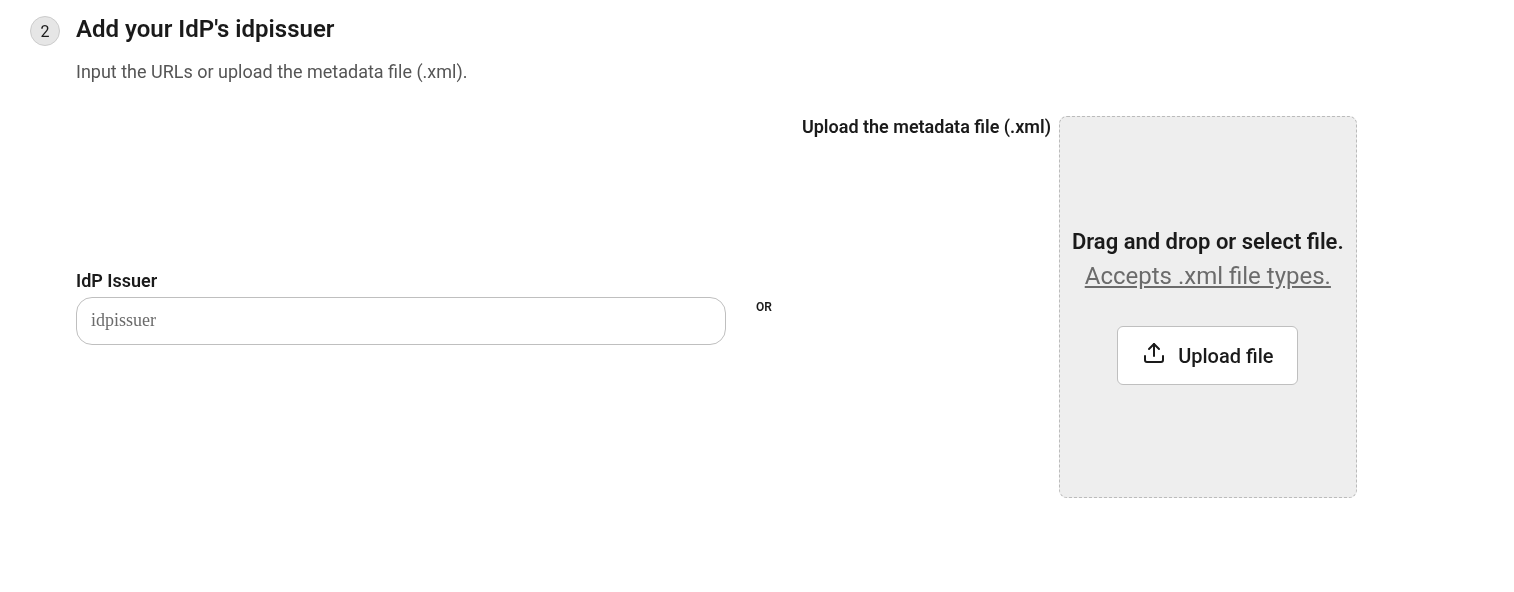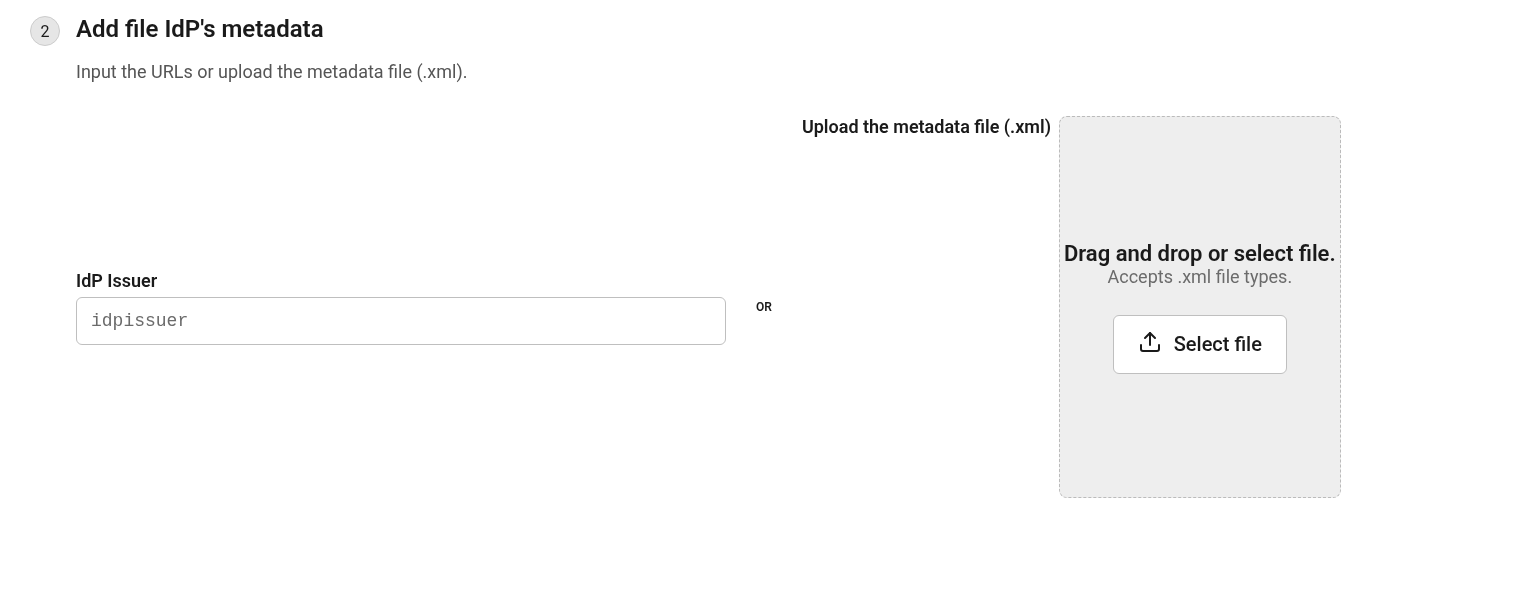--- a/index.html
+++ b/index.html
@@ -65,25 +65,25 @@
     }
     .field-label {
       font-size: 18px;
       font-weight: 600;
       color: #1a1a1a;
     }
     .text-input {
       width: 100%;
       height: 48px;
       border: 1px solid #bfbfbf;
-      border-radius: 6px;
+      border-radius: 16px;
       padding: 0 14px;
       font-size: 18px;
       color: #1a1a1a;
-      font-family: Liberation Mono, monospace;
+      font-family: Liberation Serif, serif;
       outline: none;
     }
     .text-input::placeholder {
       color: #6b6b6b;
     }
     .textarea-input {
       width: 100%;
       height: 176px;
       border: 1px solid #bfbfbf;
       border-radius: 6px;
@@ -112,31 +112,33 @@
     }
     .dropzone {
       border: 1px dashed #bbbbbb;
       border-radius: 8px;
       background: #eeeeee;
       height: 382px;
       display: flex;
       flex-direction: column;
       align-items: center;
       justify-content: center;
-      padding: 4px;
+      gap: 8px;
+      padding: 12px;
     }
     .dropzone-title {
       font-size: 22px;
       font-weight: 600;
       color: #1a1a1a;
     }
     .dropzone-sub {
-      font-size: 18px;
+      font-size: 24px;
       color: #6b6b6b;
       margin-bottom: 28px;
+      text-decoration: underline;
     }
     .select-file-btn {
       display: inline-flex;
       align-items: center;
       gap: 12px;
       background: #ffffff;
       border: 1px solid #bfbfbf;
       border-radius: 6px;
       padding: 14px 24px;
       font-size: 20px;
@@ -151,21 +153,21 @@
     }
   </style>
 </head>
 <body>
 
 <div class="step-container">
   <div class="step-badge">
     <span>2</span>
   </div>
   <div class="step-body">
-    <h2 class="step-title">Add file IdP's metadata</h2>
+    <h2 class="step-title">Add your IdP's idpissuer</h2>
     <p class="step-subtitle">Input the URLs or upload the metadata file (.xml).</p>
 
     <div class="content-row">
 
       <div class="left-col">
         <div class="field-group">
           <label class="field-label">IdP Issuer</label>
           <input type="text" class="text-input" placeholder="idpissuer" style="">
         </div>
 
@@ -180,20 +182,20 @@
           <div class="dropzone-title">Drag and drop or select file.</div>
           <div class="dropzone-sub">Accepts .xml file types.</div>
           <button class="select-file-btn">
             <span>
               <svg viewBox="0 0 24 24" fill="none" stroke="currentColor" stroke-width="2" stroke-linecap="round" stroke-linejoin="round">
                 <path d="M21 15v4a2 2 0 0 1-2 2H5a2 2 0 0 1-2-2v-4"></path>
                 <polyline points="17 8 12 3 7 8"></polyline>
                 <line x1="12" y1="3" x2="12" y2="15"></line>
               </svg>
             </span>
-            <span>Select file</span>
+            <span>Upload file</span>
           </button>
         </div>
       </div>
 
     </div>
   </div>
 </div>
 
 </body></html>

